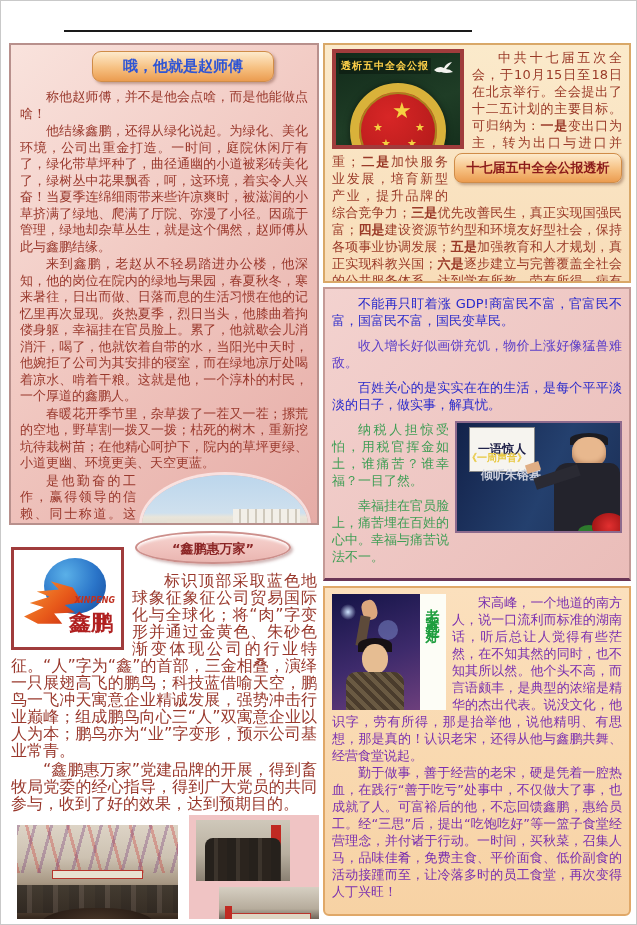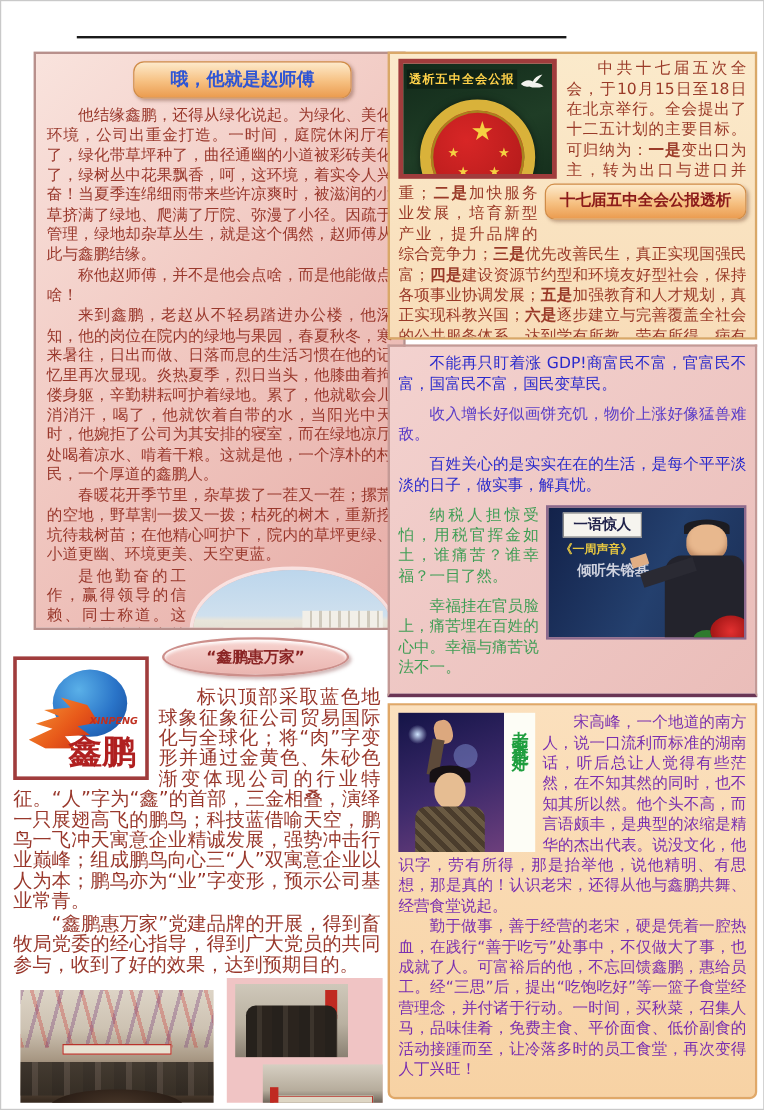--- a/index.html
+++ b/index.html
@@ -6,21 +6,21 @@
   *{box-sizing:border-box;}
   body{font-family:"DejaVu Sans","Liberation Sans",sans-serif;}
   #page{position:relative;width:637px;height:925px;background:#ffffff;border:1px solid #c9c9c9;overflow:hidden;}
 
   
   .top-rule{position:absolute;left:63px;top:29px;width:408px;height:2px;background:#1a1a1a;}
 
   
   .sec-a{position:absolute;left:8px;top:42px;width:310px;height:482px;
     background:linear-gradient(135deg,#f9e3dd 0%,#f1c9c2 45%,#e6aca6 100%);
-    border:2px solid #b8908c;padding:4px 9px 2px 9px;overflow:hidden;margin-left:19px;}
+    border:2px solid #b8908c;padding:4px 9px 2px 9px;overflow:hidden;}
   .badge-orange{display:block;width:182px;height:31px;line-height:29px;margin:2px 0 7px 72px;
     text-align:center;border-radius:9px;border:1px solid #d08c48;
     background:linear-gradient(180deg,#fdeacb 0%,#f6c081 55%,#eb9c50 100%);
     box-shadow:2px 2px 3px rgba(90,40,20,.35);font-weight:bold;font-size:15px;color:#2f55d4;}
   .sec-a p{margin:0 0 1px 0;font-size:13px;line-height:16.5px;color:#99382c;
     text-align:justify;text-indent:2em;}
   .campus-oval{float:right;width:166px;height:100px;margin:2px 0 2px 6px;border-radius:50%;
     overflow:hidden;box-shadow:0 0 0 3px rgba(255,240,240,.75),1px 2px 4px rgba(0,0,0,.25);position:relative;
     background:linear-gradient(180deg,#bcd6ec 0%,#cfe0ee 38%,#e9e5da 42%,#dcd8cc 58%,#5d8446 66%,#49703a 82%,#8c8c84 95%);}
   .campus-oval .bld{position:absolute;left:55%;top:34%;width:40%;height:26%;
@@ -55,21 +55,21 @@
   .burst.inner{inset:3px;background:linear-gradient(160deg,#ffffff 0%,#e9e5f2 55%,#cfc8de 100%);}
   .burst-label{position:absolute;inset:0;display:flex;align-items:center;justify-content:center;
     font-size:15px;font-weight:bold;color:#c01010;}
   .sec-c p{margin:0 0 8px 0;font-size:13px;line-height:17px;text-align:justify;text-indent:2em;}
   .c-blue{color:#2a2acc;}
   .c-green{color:#3f9e55;}
   .c-purple{color:#5a3cc8;}
   .zhu-img{float:right;width:167px;height:112px;margin:0 0 2px 6px;border:2px solid #8d6a8d;position:relative;overflow:hidden;
     background:linear-gradient(115deg,#13224a 0%,#24406e 55%,#1b2e55 100%);}
   .zhu-label{position:absolute;left:12px;top:4px;background:#f6f4ef;border:1px solid #888;
-    font-size:12px;font-weight:bold;color:#20224a;padding:1px 8px;}
+    font-size:12px;font-weight:bold;color:#20224a;padding:13px 8px;}
   .zhu-l1{position:absolute;left:10px;top:28px;font-size:10px;font-weight:bold;color:#e8c840;}
   .zhu-l2{position:absolute;left:24px;top:44px;font-size:12px;font-weight:bold;color:#cfd2de;}
   .zhu-man{position:absolute;right:8px;top:14px;width:64px;height:96px;}
   .zhu-head{position:absolute;right:6px;top:0;width:34px;height:30px;border-radius:46% 46% 42% 42%;
     background:#e8b88e;box-shadow:inset 0 -4px 4px rgba(120,60,30,.4);}
   .zhu-hair{position:absolute;right:4px;top:-4px;width:38px;height:12px;border-radius:50% 50% 0 0;background:#1c1c22;}
   .zhu-body{position:absolute;right:-8px;top:26px;width:66px;height:70px;border-radius:14px 10px 0 0;background:#23232c;}
   .zhu-arm{position:absolute;left:-14px;top:34px;width:46px;height:12px;background:#2a2a33;transform:rotate(-18deg);}
   .zhu-hand{position:absolute;left:-22px;top:26px;width:14px;height:9px;background:#e0ae84;transform:rotate(-18deg);}
   .zhu-flower{position:absolute;right:-6px;bottom:-8px;width:34px;height:26px;border-radius:50%;
@@ -100,21 +100,21 @@
   
   .sec-e{position:absolute;left:8px;top:527px;width:310px;height:391px;background:#ffffff;padding:1px 2px;overflow:hidden;}
   .logo-box{float:left;width:113px;height:103px;border:3px solid #a03c3c;background:#ffffff;
     margin:18px 8px 3px 0;position:relative;overflow:hidden;}
   .logo-globe{position:absolute;left:30px;top:8px;width:62px;height:56px;border-radius:50%;
     background:radial-gradient(circle at 35% 30%,#5ab0e8 0%,#2a74c8 55%,#154a9a 100%);}
   .logo-flame{position:absolute;left:10px;top:26px;width:58px;height:52px;
     background:linear-gradient(135deg,#f6a23c 0%,#e85a1a 55%,#c42414 100%);
     clip-path:polygon(0% 78%,34% 60%,10% 52%,44% 40%,22% 30%,60% 26%,46% 10%,84% 22%,100% 50%,70% 56%,88% 70%,52% 72%,66% 92%,24% 92%);}
   .logo-en{position:absolute;right:6px;top:46px;font-size:8px;font-weight:bold;color:#c03020;font-style:italic;}
-  .logo-cn{position:absolute;right:8px;top:58px;font-size:28px;font-weight:bold;color:#b02020;
+  .logo-cn{position:absolute;right:8px;top:58px;font-size:22px;font-weight:bold;color:#b02020;
     font-family:Liberation Sans, sans-serif;}
   .brand-head{font-size:16px;font-weight:bold;color:#7030a0;margin:3px 0 4px 2px;}
   .oval-slogan{display:block;width:156px;height:33px;line-height:31px;margin:2px 26px 8px auto;text-align:center;
     border-radius:50%;border:2px solid #cc8f8b;background:linear-gradient(180deg,#f7d4d0 0%,#eab5b0 100%);
     box-shadow:2px 2px 3px rgba(120,50,50,.35),inset 0 2px 3px #fff;font-size:13px;font-weight:bold;color:#8b2525;}
   .sec-e p{margin:0 0 2px 0;font-size:16px;line-height:17px;color:#99382c;text-align:justify;text-indent:2em;}
   .photo-strip{position:relative;width:100%;height:140px;margin-top:3px;}
   .pink-back{position:absolute;left:178px;top:0;width:130px;height:133px;background:#f0c4c4;}
   .ph{position:absolute;overflow:hidden;}
   .ph-1{left:6px;top:10px;width:161px;height:125px;
@@ -143,23 +143,23 @@
   .dn{}
 </style>
 </head>
 <body>
 
 <div id="page">
   <div class="top-rule"></div>
 
   <div class="sec-a">
     <span class="badge-orange">哦，他就是赵师傅</span>
+    <p>称他赵师傅，并不是他会点啥，而是他能做点啥！</p>
     <p>他结缘鑫鹏，还得从绿化说起。为绿化、美化环境，公司出重金打造。一时间，庭院休闲厅有了，绿化带草坪种了，曲径通幽的小道被彩砖美化了，绿树丛中花果飘香，呵，这环境，着实令人兴奋！当夏季连绵细雨带来些许凉爽时，被滋润的小草挤满了绿地、爬满了厅院、弥漫了小径。因疏于管理，绿地却杂草丛生，就是这个偶然，赵师傅从此与鑫鹏结缘。</p>
-    <p>称他赵师傅，并不是他会点啥，而是他能做点啥！</p>
-    <p>来到鑫鹏，老赵从不轻易踏进办公楼，他深知，他的岗位在院内的绿地与果园，春夏秋冬，寒来暑往，日出而做、日落而息的生活习惯在他的记忆里再次显现。炎热夏季，烈日当头，他膝曲着拘偻身躯，辛勤耕耘呵护着绿地。累了，他就歇会儿消消汗，喝了，他就饮着自带的水，当阳光中天时，他婉拒了公司为其安排的寝室，而在绿地凉厅处喝着凉水、啃着干粮。这就是他，一个淳朴的村民，一个厚道的鑫鹏人。</p>
+    <p>来到鑫鹏，老赵从不轻易踏进办公楼，他深知，他的岗位在院内的绿地与果园，春夏秋冬，寒来暑往，日出而做、日落而息的生活习惯在他的记忆里再次显现。炎热夏季，烈日当头，他膝曲着拘偻身躯，幸福挂在官员脸上。累了，他就歇会儿消消汗，喝了，他就饮着自带的水，当阳光中天时，他婉拒了公司为其安排的寝室，而在绿地凉厅处喝着凉水、啃着干粮。这就是他，一个淳朴的村民，一个厚道的鑫鹏人。</p>
     <p>春暖花开季节里，杂草拨了一茬又一茬；摞荒的空地，野草割一拨又一拨；枯死的树木，重新挖坑待栽树苗；在他精心呵护下，院内的草坪更绿、小道更幽、环境更美、天空更蓝。</p>
     <div class="campus-oval">
       <div class="bld dn"></div>
 
     </div>
     <p>是他勤奋的工作，赢得领导的信赖、同士称道。这不原来的老赵也就变成了赵师傅。</p>
 
   </div>
 
   <div class="sec-b">

